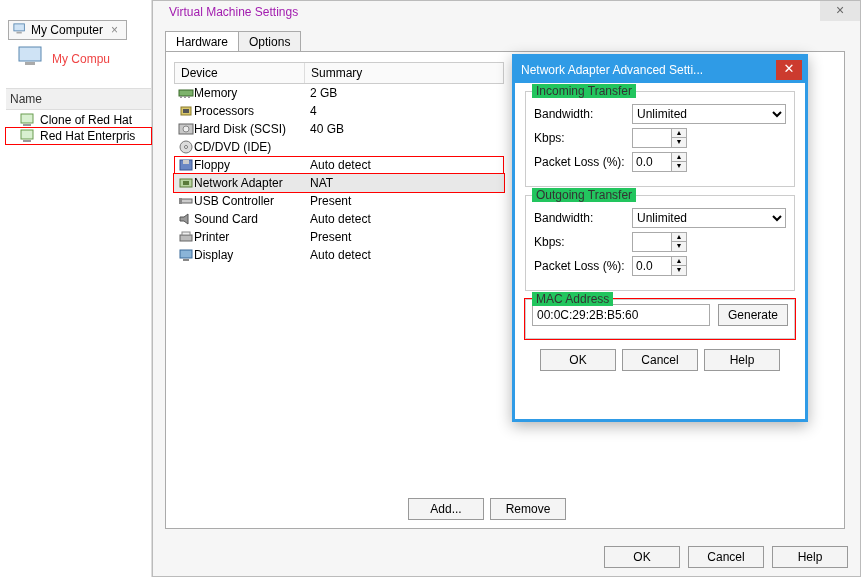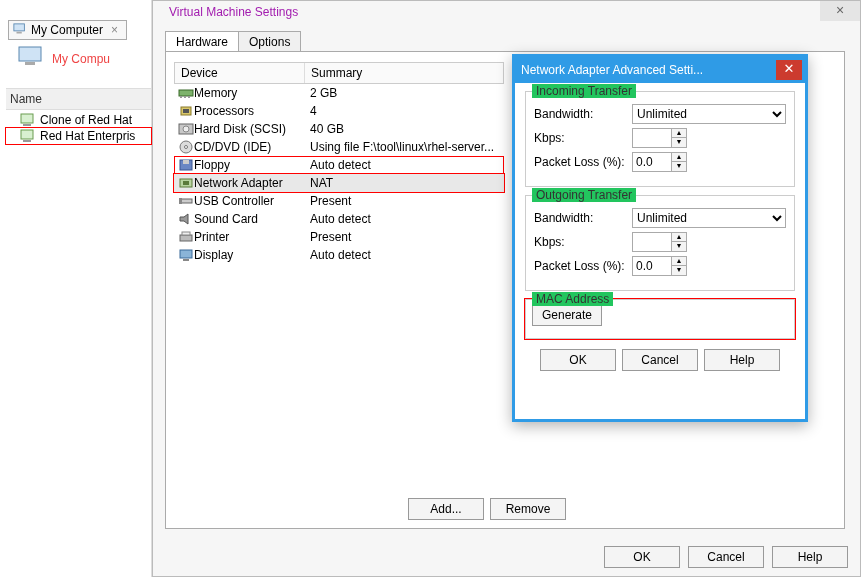--- a/index.html
+++ b/index.html
@@ -174,21 +174,20 @@
           <div class="dev-row">
             <div class="col-d">
               <span class="dev-icon">
                 <svg viewBox="0 0 16 14">
                   <circle cx="8" cy="7" r="6" fill="#dcdcdc" stroke="#777"></circle>
                   <circle cx="8" cy="7" r="1.5" fill="#fff" stroke="#777"></circle>
                 </svg>
               </span>
               <span>CD/DVD (IDE)</span>
             </div>
-            <div class="col-s">Using file F:\tool\linux\rhel-server...</div>
           </div>
           <div class="dev-row row-group-outline">
             <div class="col-d">
               <span class="dev-icon">
                 <svg viewBox="0 0 16 14">
                   <rect x="2" y="2" width="12" height="10" fill="#6a87c4" stroke="#3a5590"></rect>
                   <rect x="5" y="2" width="6" height="4" fill="#ccc"></rect>
                 </svg>
               </span>
               <span>Floppy</span>
@@ -327,20 +326,21 @@
               <div>▲</div>
               <div>▼</div>
             </div>
           </div>
       </div>
     </div>
 
     <div class="fieldset mac-outline">
       <div class="legend">MAC Address</div>
       <div class="mac-row">
+        <input value="00:0C:29:2B:B5:60" style="">
         <div class="btn" style="width:70px">Generate</div>
       </div>
     </div>
 
     <div class="adv-buttons">
       <div class="btn">OK</div>
       <div class="btn">Cancel</div>
       <div class="btn">Help</div>
     </div>
   </div>

